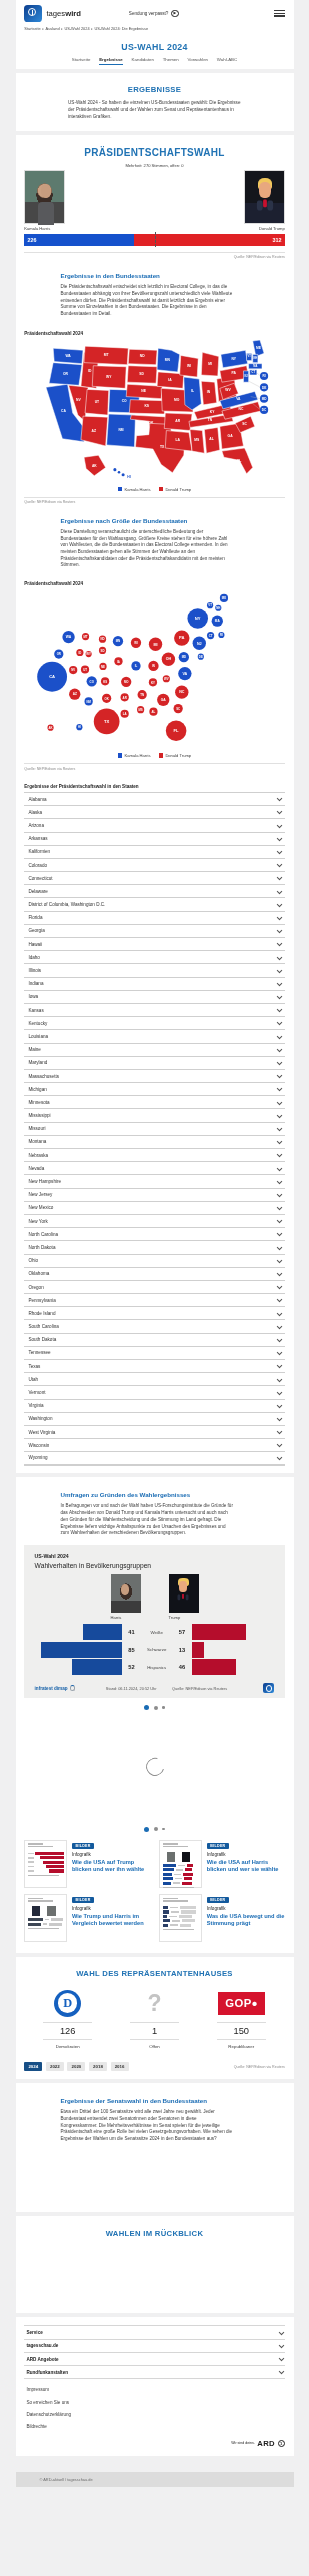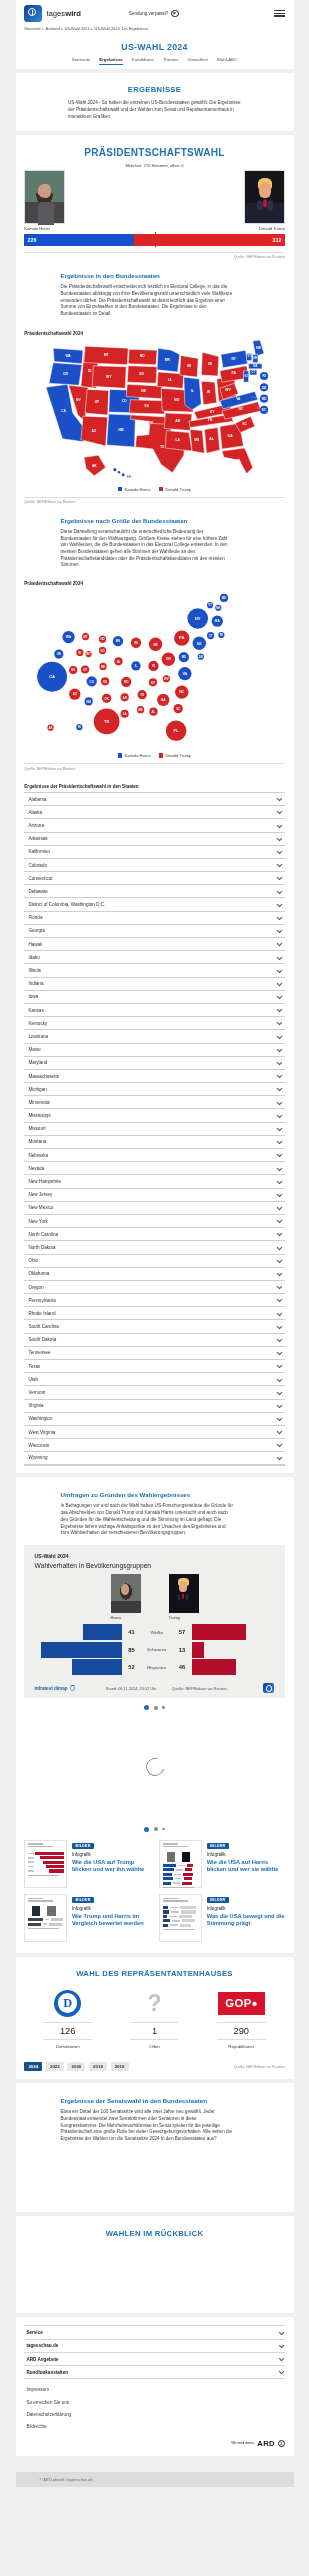--- a/index.html
+++ b/index.html
@@ -896,21 +896,21 @@
           <div class="num">1</div>
           <div class="lab">Offen</div>
         </div>
         <div class="seat">
           <div class="logo">
                 <div class="gop-logo">
                   <span>GOP</span>
                   <small>⬤</small>
                 </div>
               </div>
-          <div class="num">290</div>
+          <div class="num">150</div>
           <div class="lab">Republikaner</div>
         </div>
       </div>
     </div>
     <div class="years">
       <span id="yearChips" style="display:flex; gap:3.6px;">
             <span class="chip active">2024</span>
             <span class="chip">2022</span>
             <span class="chip">2020</span>
             <span class="chip">2018</span>

